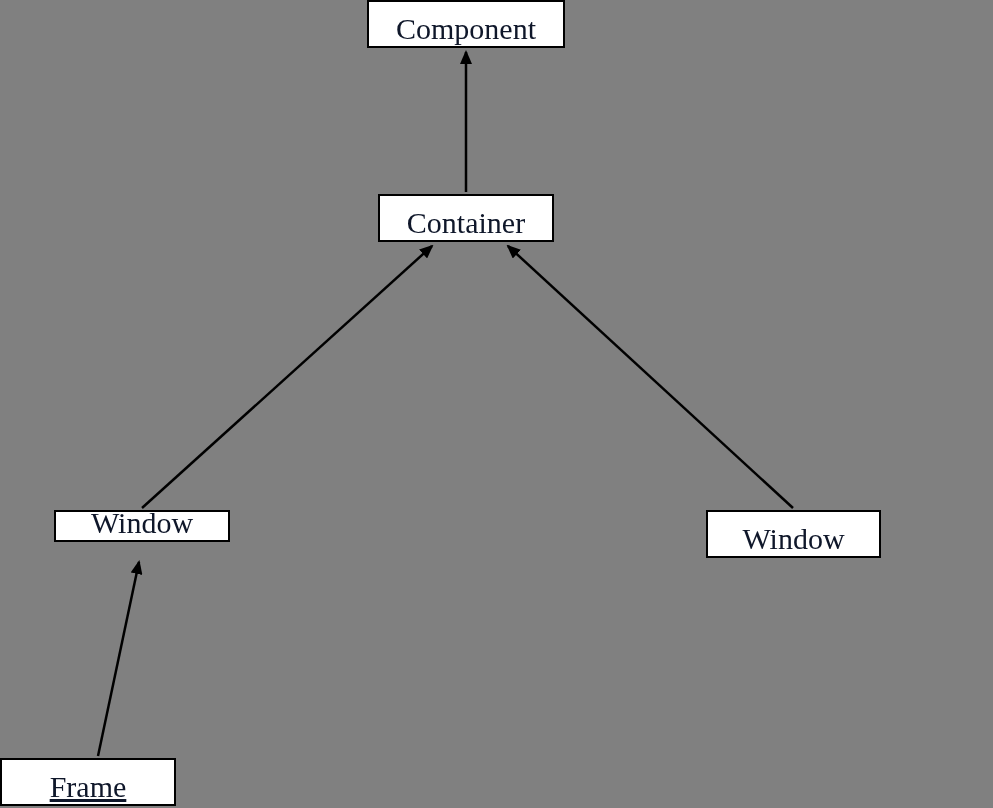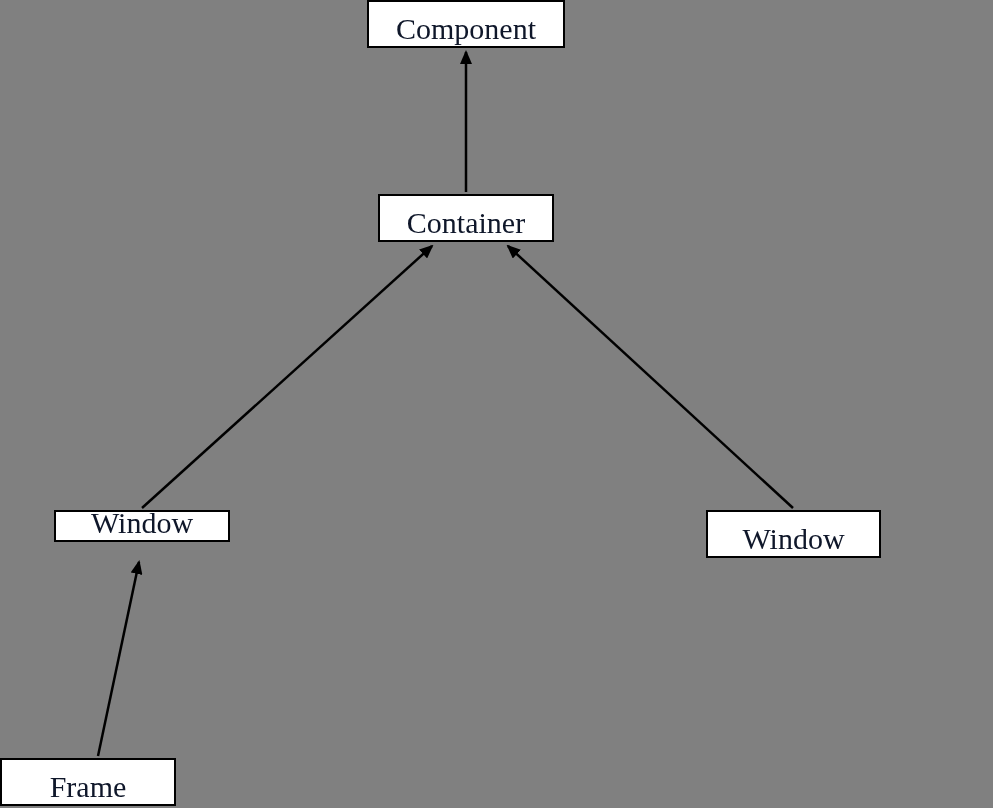--- a/index.html
+++ b/index.html
@@ -41,21 +41,21 @@
 </div>
 
 <div class="node-box" style="left:54px; top:510px; width:176px; height:32px;">
   <span>Window</span>
 </div>
 
 <div class="node-box" style="left:706px; top:510px; width:175px; height:48px;">
   <span>Window</span>
 </div>
 
-<div class="node-box" style="left:0px; top:758px; width:176px; height:48px;">
+<div class="node-box" style="left:0px; top:758px; width:176px; height:48px;text-decoration:underline;">
   <span>Frame</span>
 </div>
 
 <svg class="arrows">
   <defs>
     <marker id="arrowhead" markerWidth="14" markerHeight="12" refX="12" refY="6" orient="auto" markerUnits="userSpaceOnUse">
       <path d="M 0 0 L 14 6 L 0 12 Z" fill="#000000"></path>
     </marker>
   </defs>
 

